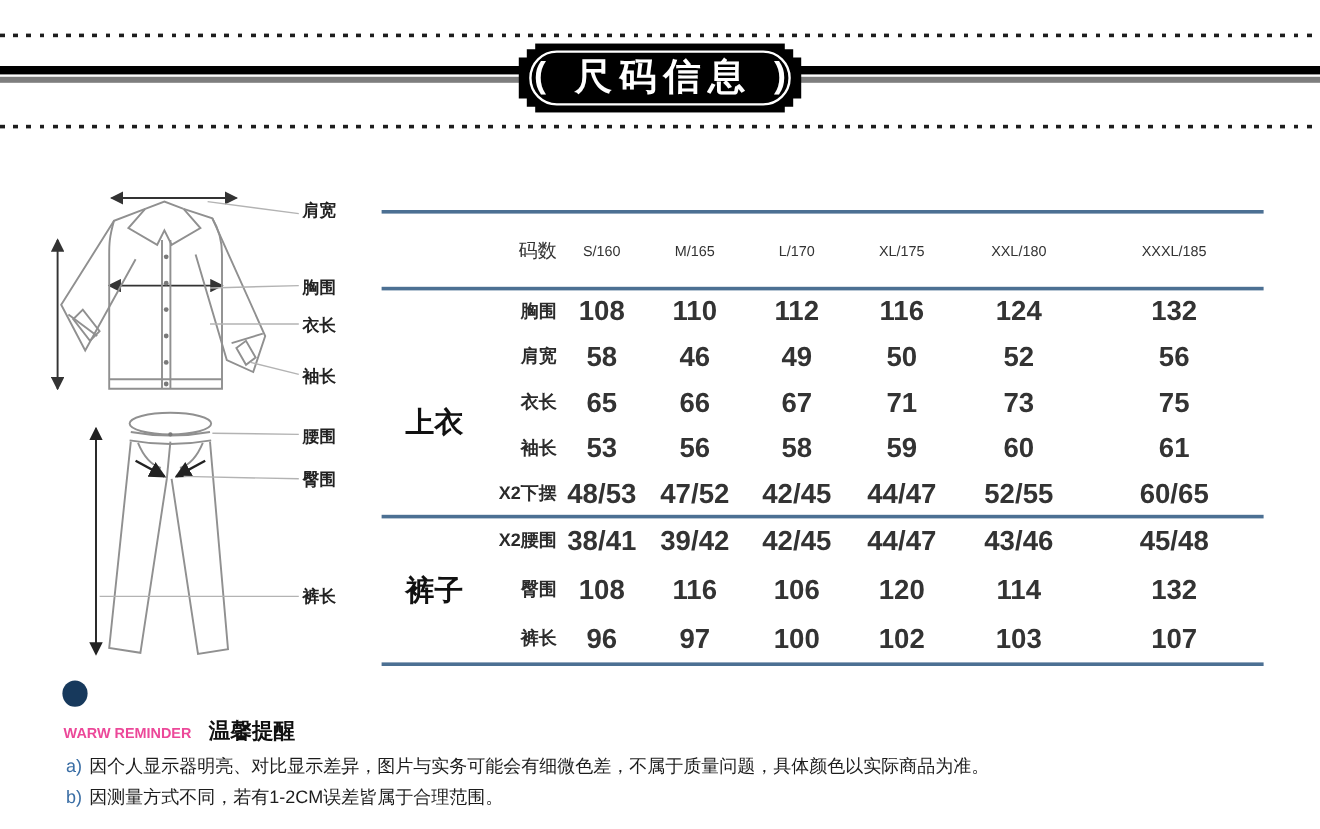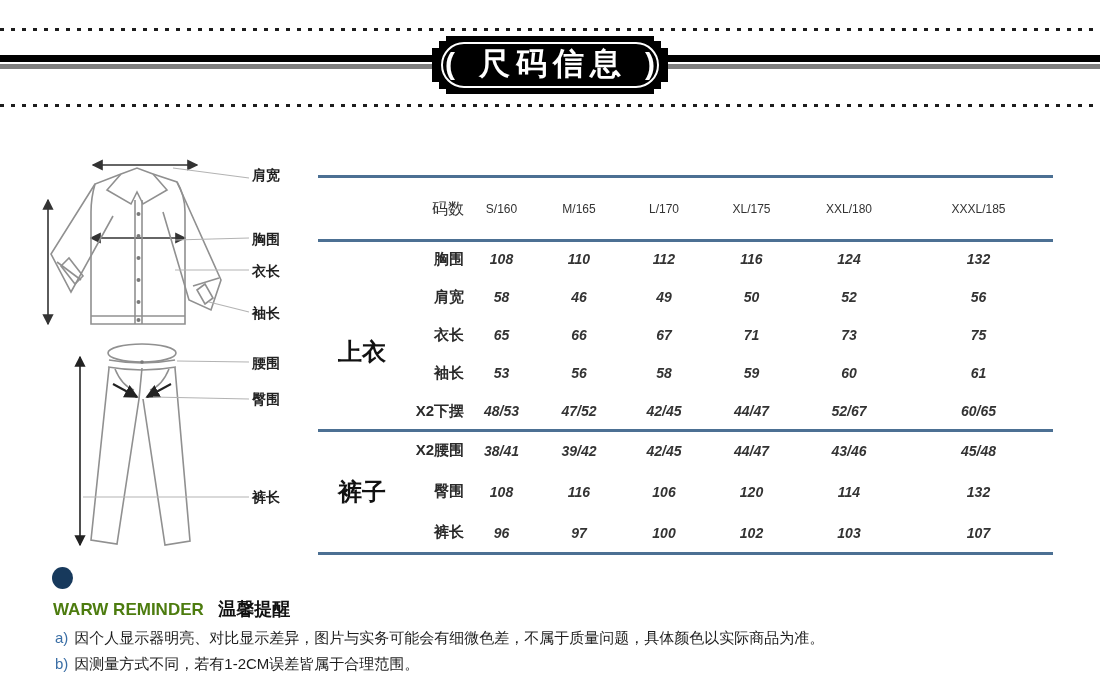--- a/index.html
+++ b/index.html
@@ -37,27 +37,27 @@
   #table-wrap{position:absolute;left:318px;top:175px;width:735px;height:296px;}
   .rule{position:absolute;left:0;width:735px;height:3px;background:#4c7093;}
   #size-grid{position:absolute;left:0;top:3px;width:735px;display:grid;
              grid-template-columns:88px 58px 75px 80px 90px 85px 110px 149px;
              grid-template-rows:62px repeat(5,38px) repeat(3,41px);}
   .cell{display:flex;align-items:center;color:#333;}
   .size-cell{justify-content:center;}
   .label-cell{justify-content:flex-end;font-weight:bold;font-size:15px;white-space:nowrap;color:#2b2b2b;}
   .header-cell{font-weight:normal;font-size:12px;color:#333;}
   .header-cell.label-cell{font-weight:normal;font-size:16px;}
-  .value{font-weight:bold;font-size:14px;font-style:italic;}
+  .value{font-weight:bold;font-size:23px;}
   .group-cell{justify-content:center;font-weight:bold;font-size:24px;color:#111;}
 
   
   #reminder-dot{position:absolute;left:52px;top:567px;width:21px;height:22px;border-radius:50%;background:#17395c;}
   #reminder-heading{position:absolute;left:53px;top:597px;white-space:nowrap;}
-  #reminder-heading .en{font-size:17px;font-weight:bold;color:#4d7c0f;letter-spacing:0px;}
+  #reminder-heading .en{font-size:12px;font-weight:bold;color:#ec4899;letter-spacing:0px;}
   #reminder-heading .zh{font-size:18px;font-weight:bold;color:#111;margin-left:10px;}
   .note-line{position:absolute;left:55px;white-space:nowrap;font-size:15px;color:#1c1c1c;}
   .note-line .marker{color:#3a6ea5;margin-right:6px;}
   #note-a{top:629px;}
   #note-b{top:655px;}
 </style>
 </head>
 <body>
 
 <div id="stage">
@@ -197,21 +197,21 @@
         <div class="cell size-cell value">56</div>
         <div class="cell size-cell value">58</div>
         <div class="cell size-cell value">59</div>
         <div class="cell size-cell value">60</div>
         <div class="cell size-cell value">61</div>
         <div class="cell label-cell">X2下摆</div>
         <div class="cell size-cell value">48/53</div>
         <div class="cell size-cell value">47/52</div>
         <div class="cell size-cell value">42/45</div>
         <div class="cell size-cell value">44/47</div>
-        <div class="cell size-cell value">52/67</div>
+        <div class="cell size-cell value">52/55</div>
         <div class="cell size-cell value">60/65</div>
         <div class="cell group-cell" style="grid-row: span 3;">裤子</div>
         <div class="cell label-cell">X2腰围</div>
         <div class="cell size-cell value">38/41</div>
         <div class="cell size-cell value">39/42</div>
         <div class="cell size-cell value">42/45</div>
         <div class="cell size-cell value">44/47</div>
         <div class="cell size-cell value">43/46</div>
         <div class="cell size-cell value">45/48</div>
         <div class="cell label-cell">臀围</div>

